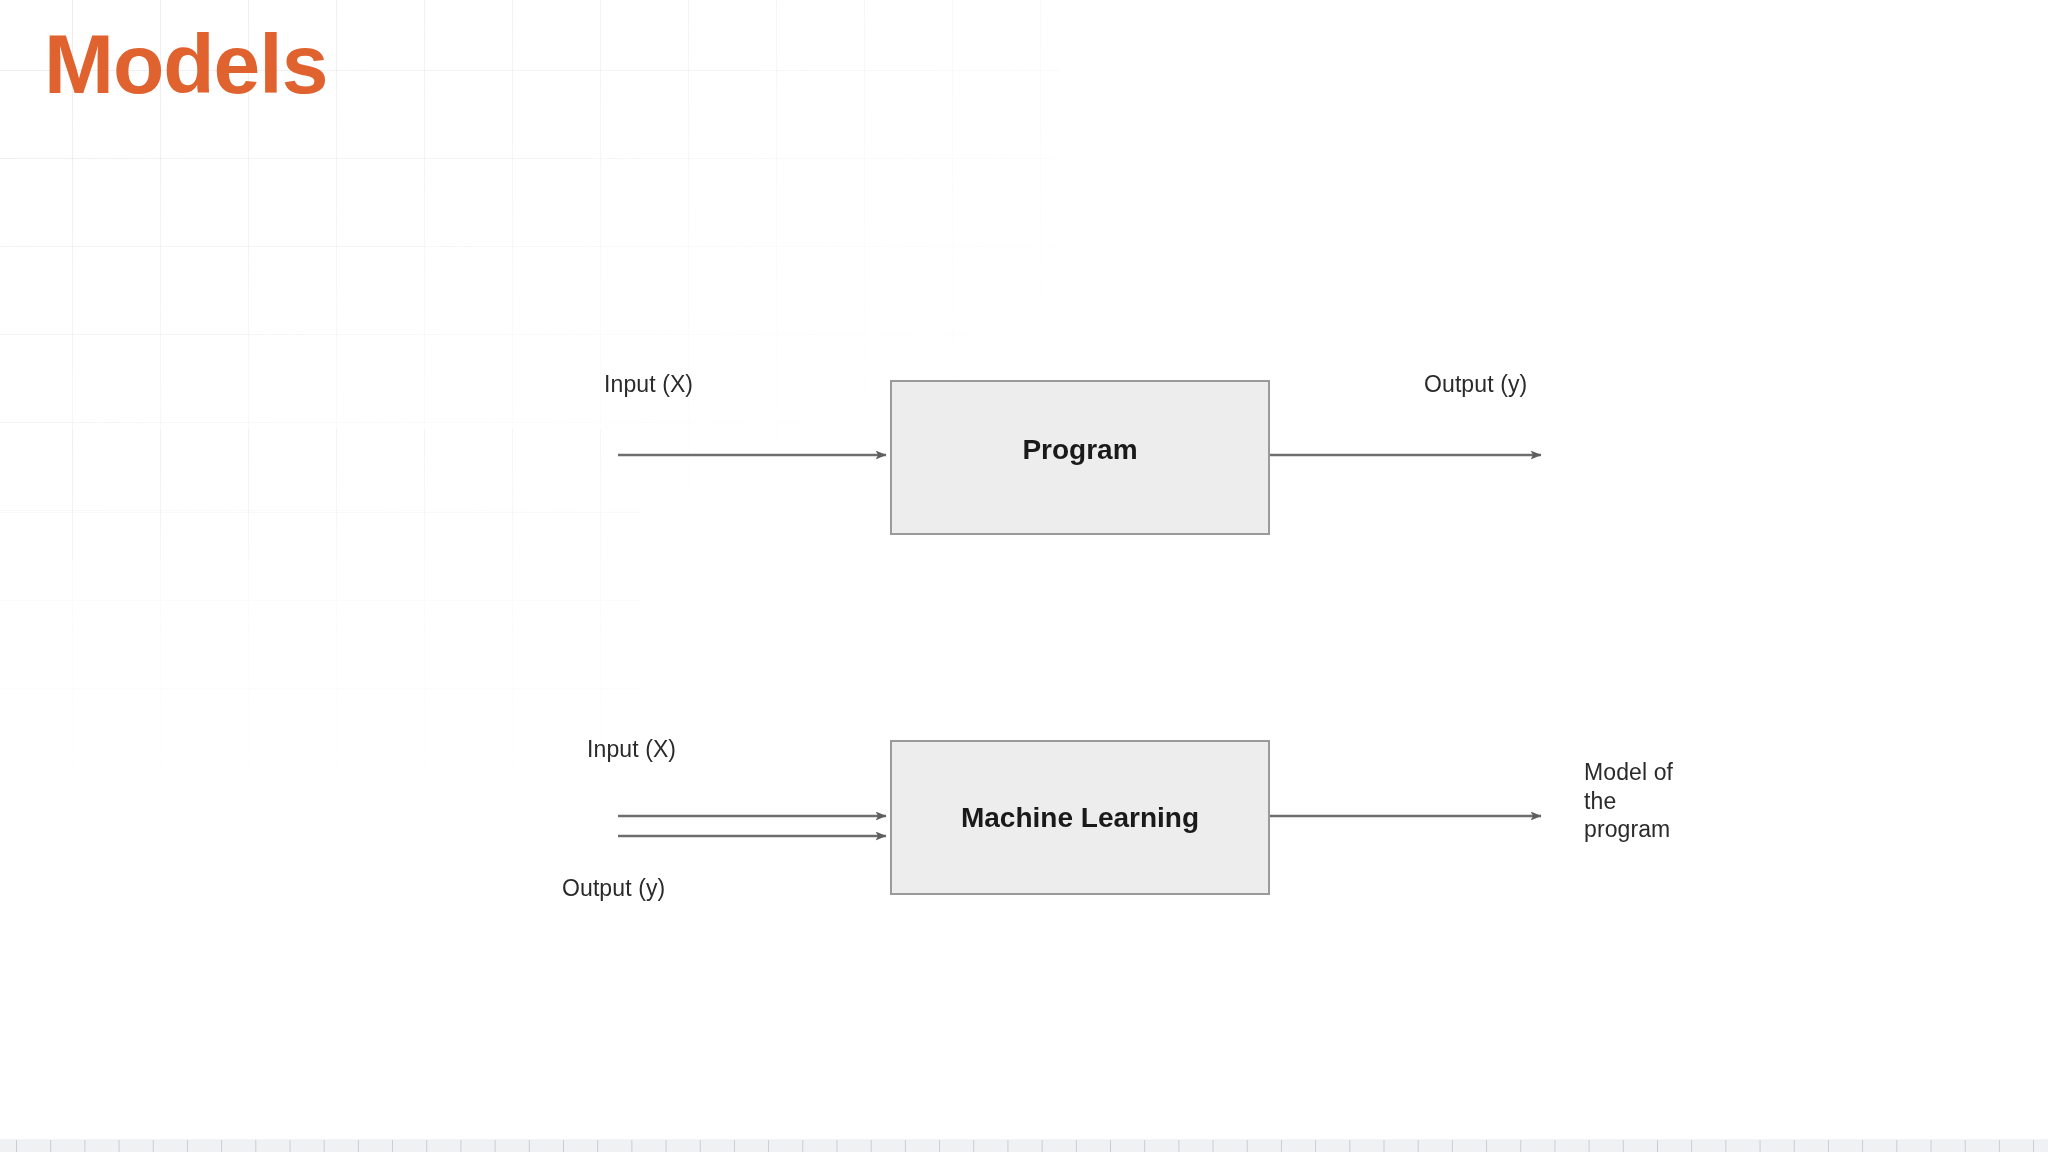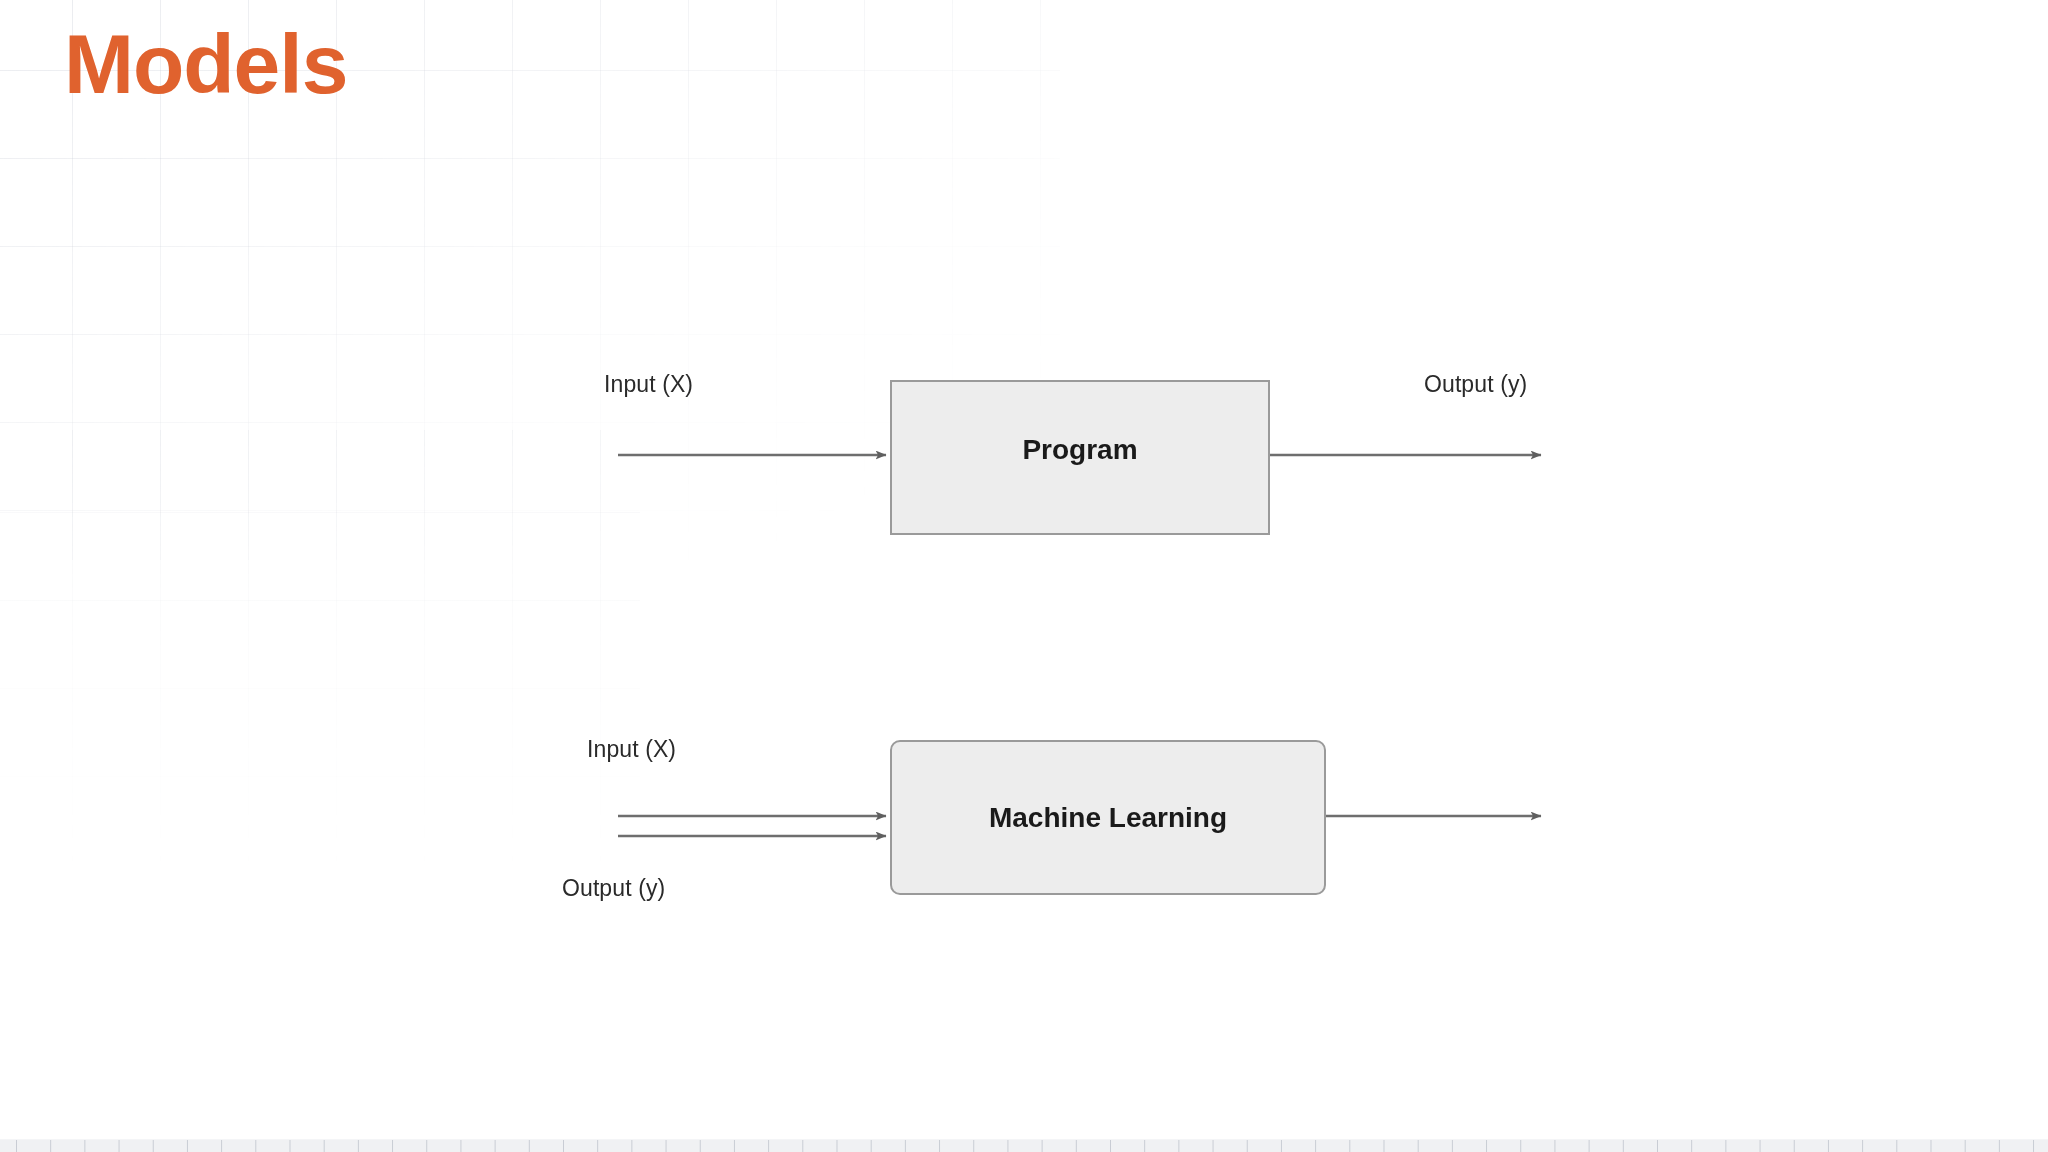--- a/index.html
+++ b/index.html
@@ -45,21 +45,21 @@
     background-size: 88px 88px;
     background-position: -16px -6px;
     -webkit-mask-image: linear-gradient(to bottom, rgba(0,0,0,0.5) 0%, rgba(0,0,0,0.18) 45%, rgba(0,0,0,0) 85%);
     mask-image: linear-gradient(to bottom, rgba(0,0,0,0.5) 0%, rgba(0,0,0,0.18) 45%, rgba(0,0,0,0) 85%);
     pointer-events: none;
   }
 
   
   .slide-title {
     position: absolute;
-    left: 64px;
+    left: 44px;
     top: 22px;
     font-size: 84px;
     font-weight: bold;
     line-height: 1.0;
     color: #E0622E;
     letter-spacing: -1px;
     white-space: nowrap;
   }
 
   
@@ -87,21 +87,21 @@
   .proc-box .proc-label {
     font-size: 28px;
     font-weight: bold;
     color: #1a1a1a;
     text-align: center;
     line-height: 1.18;
     letter-spacing: 0px;
   }
   #box-program { left: 890px; top: 380px; width: 380px; height: 155px; }
   #box-program .proc-label { margin-top: -16px; }
-  #box-ml { left: 890px; top: 740px; width: 436px; height: 155px; border-radius: 10px; }
+  #box-ml { left: 890px; top: 740px; width: 380px; height: 155px; }
 
   
   .dlabel {
     position: absolute;
     font-size: 23px;
     color: #2a2a2a;
     line-height: 1.24;
     white-space: pre-line;
     letter-spacing: 0.1px;
   }
@@ -175,16 +175,19 @@
 
   <div class="proc-box" id="box-ml">
     <div class="proc-label">Machine
 Learning</div>
   </div>
 
   <div class="dlabel" id="lbl-in-2">Input (X)</div>
 
   <div class="dlabel" id="lbl-out-2">Output (y)</div>
 
+  <div class="dlabel" id="lbl-model">Model of
+the
+program</div>
 
   <div class="ruler-strip"></div>
 
 </div>
 
 </body></html>

